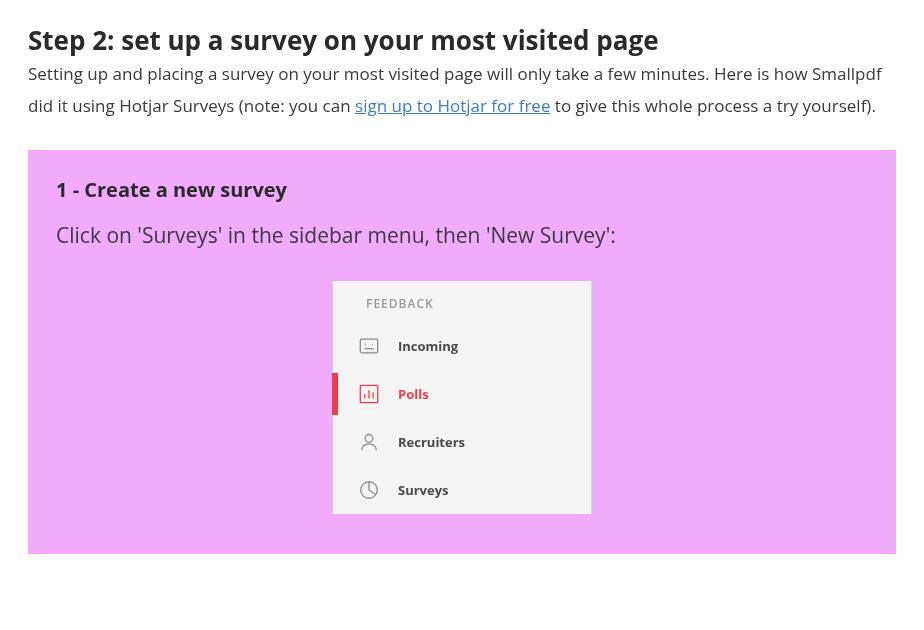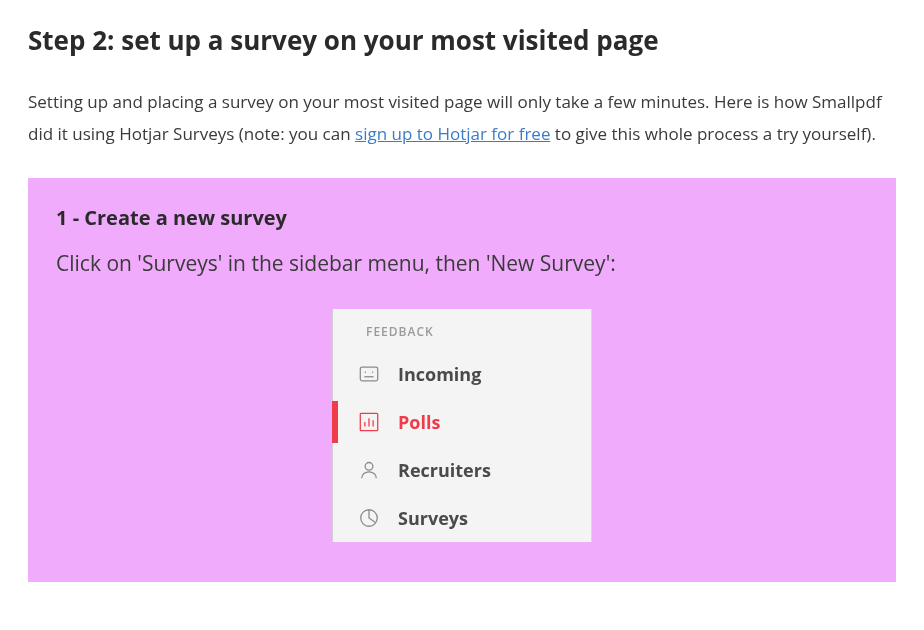--- a/index.html
+++ b/index.html
@@ -11,21 +11,20 @@
       font-family: "Open Sans", -apple-system, BlinkMacSystemFont, "Segoe UI", Roboto, Helvetica, Arial, sans-serif;
       background: #ffffff;
       padding: 24px 28px;
       width: 924px;
       color: #2b2b2b;
     }
     .step-heading {
       font-size: 26px;
       font-weight: 700;
       color: #2a2a2a;
-      margin-bottom: 28px;
       line-height: 1.3;
     }
     .intro-text {
       font-size: 17px;
       color: #3a3a3a;
       line-height: 1.9;
       margin-bottom: 28px;
     }
     .intro-text a {
       color: #3b7cc9;
@@ -90,21 +89,21 @@
       width: 22px;
       height: 22px;
       display: inline-flex;
       align-items: center;
       justify-content: center;
       margin-right: 18px;
       margin-left: 12px;
       flex-shrink: 0;
     }
     .sidebar-item .item-label {
-      font-size: 18px;
+      font-size: 13px;
       font-weight: 700;
       color: #4a4a4a;
     }
     .sidebar-item.active .item-label {
       color: #ef3c4a;
     }
     .sidebar-item .icon svg {
       width: 22px;
       height: 22px;
       stroke: #8a8a8a;

